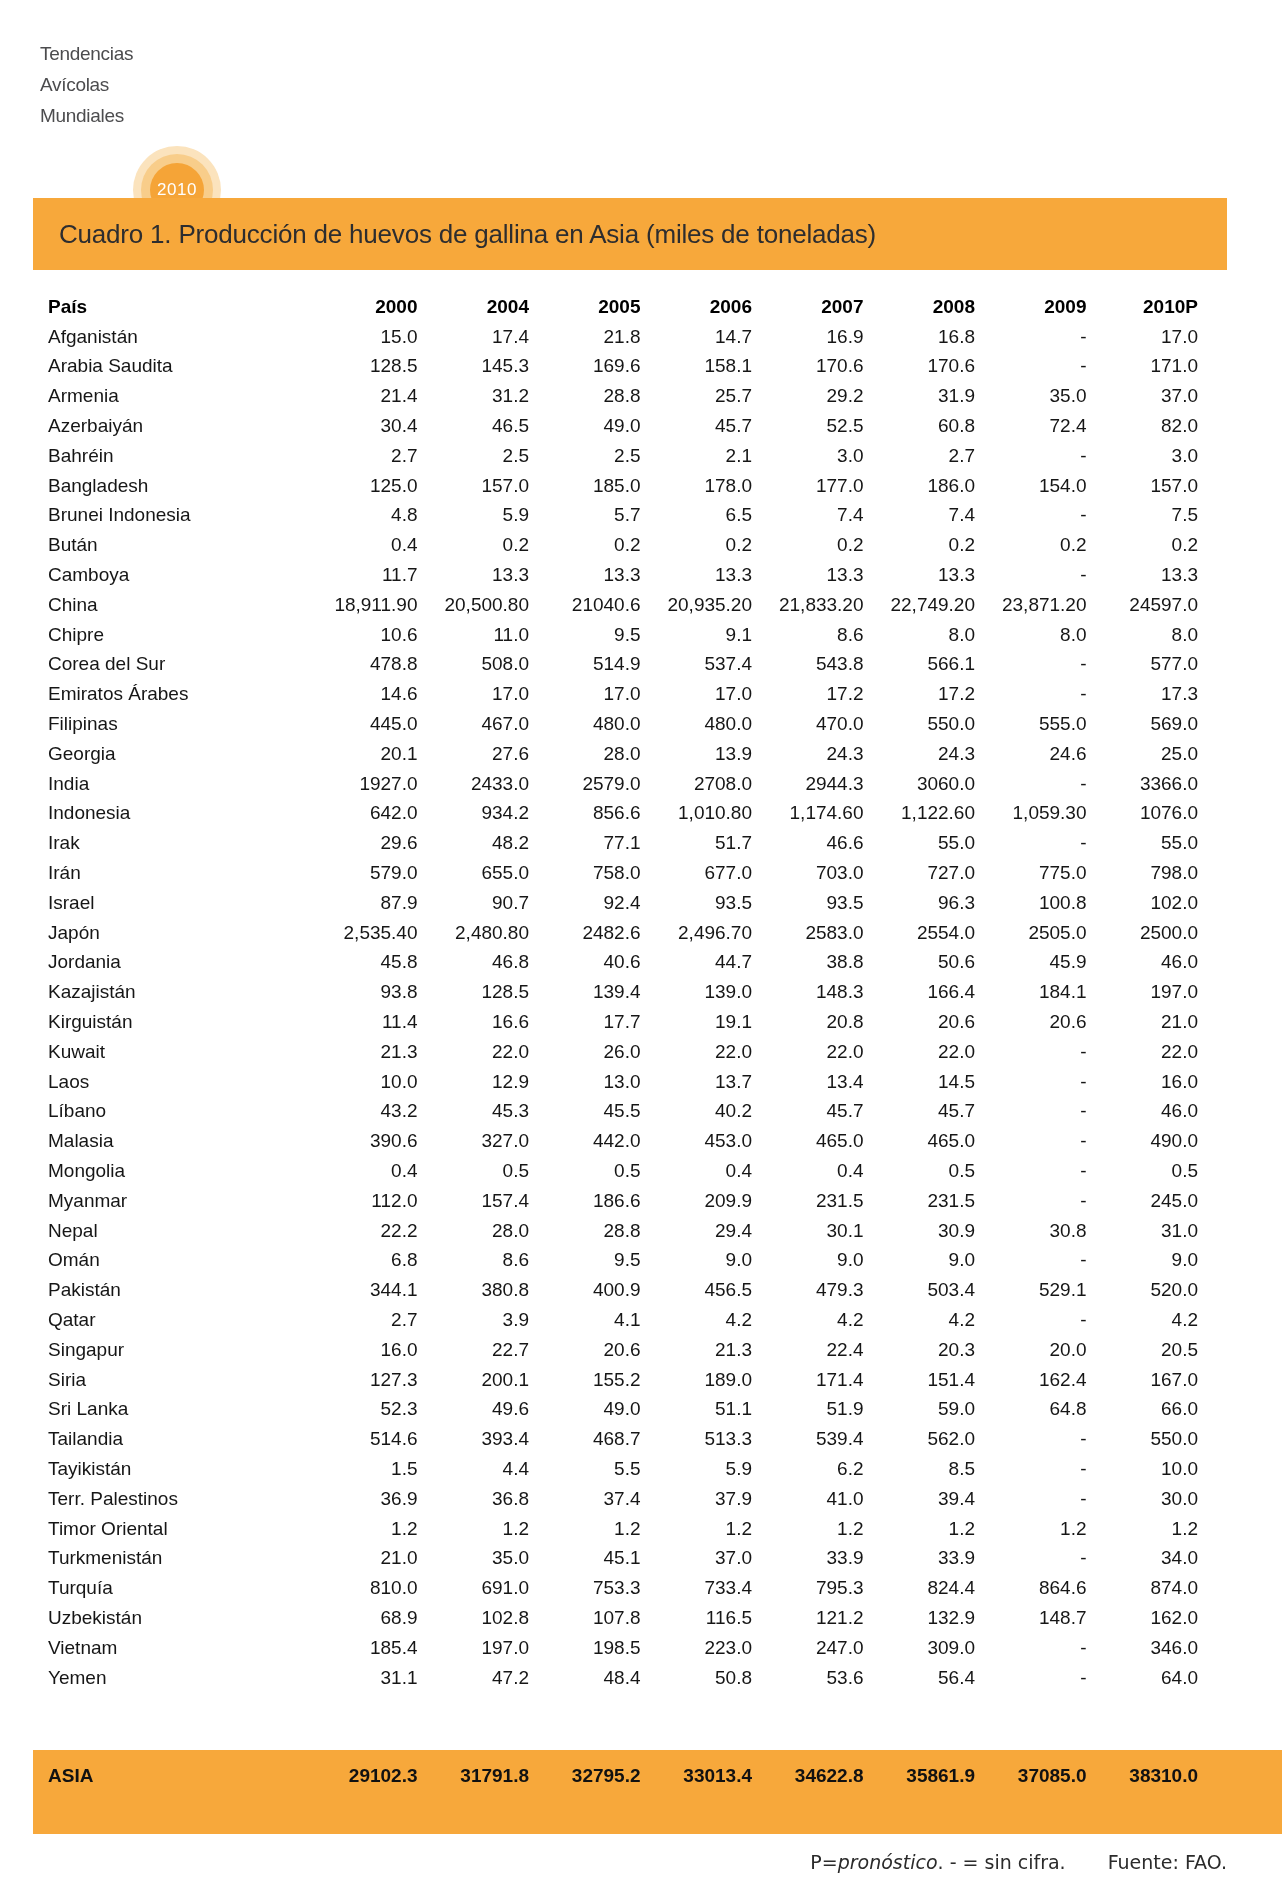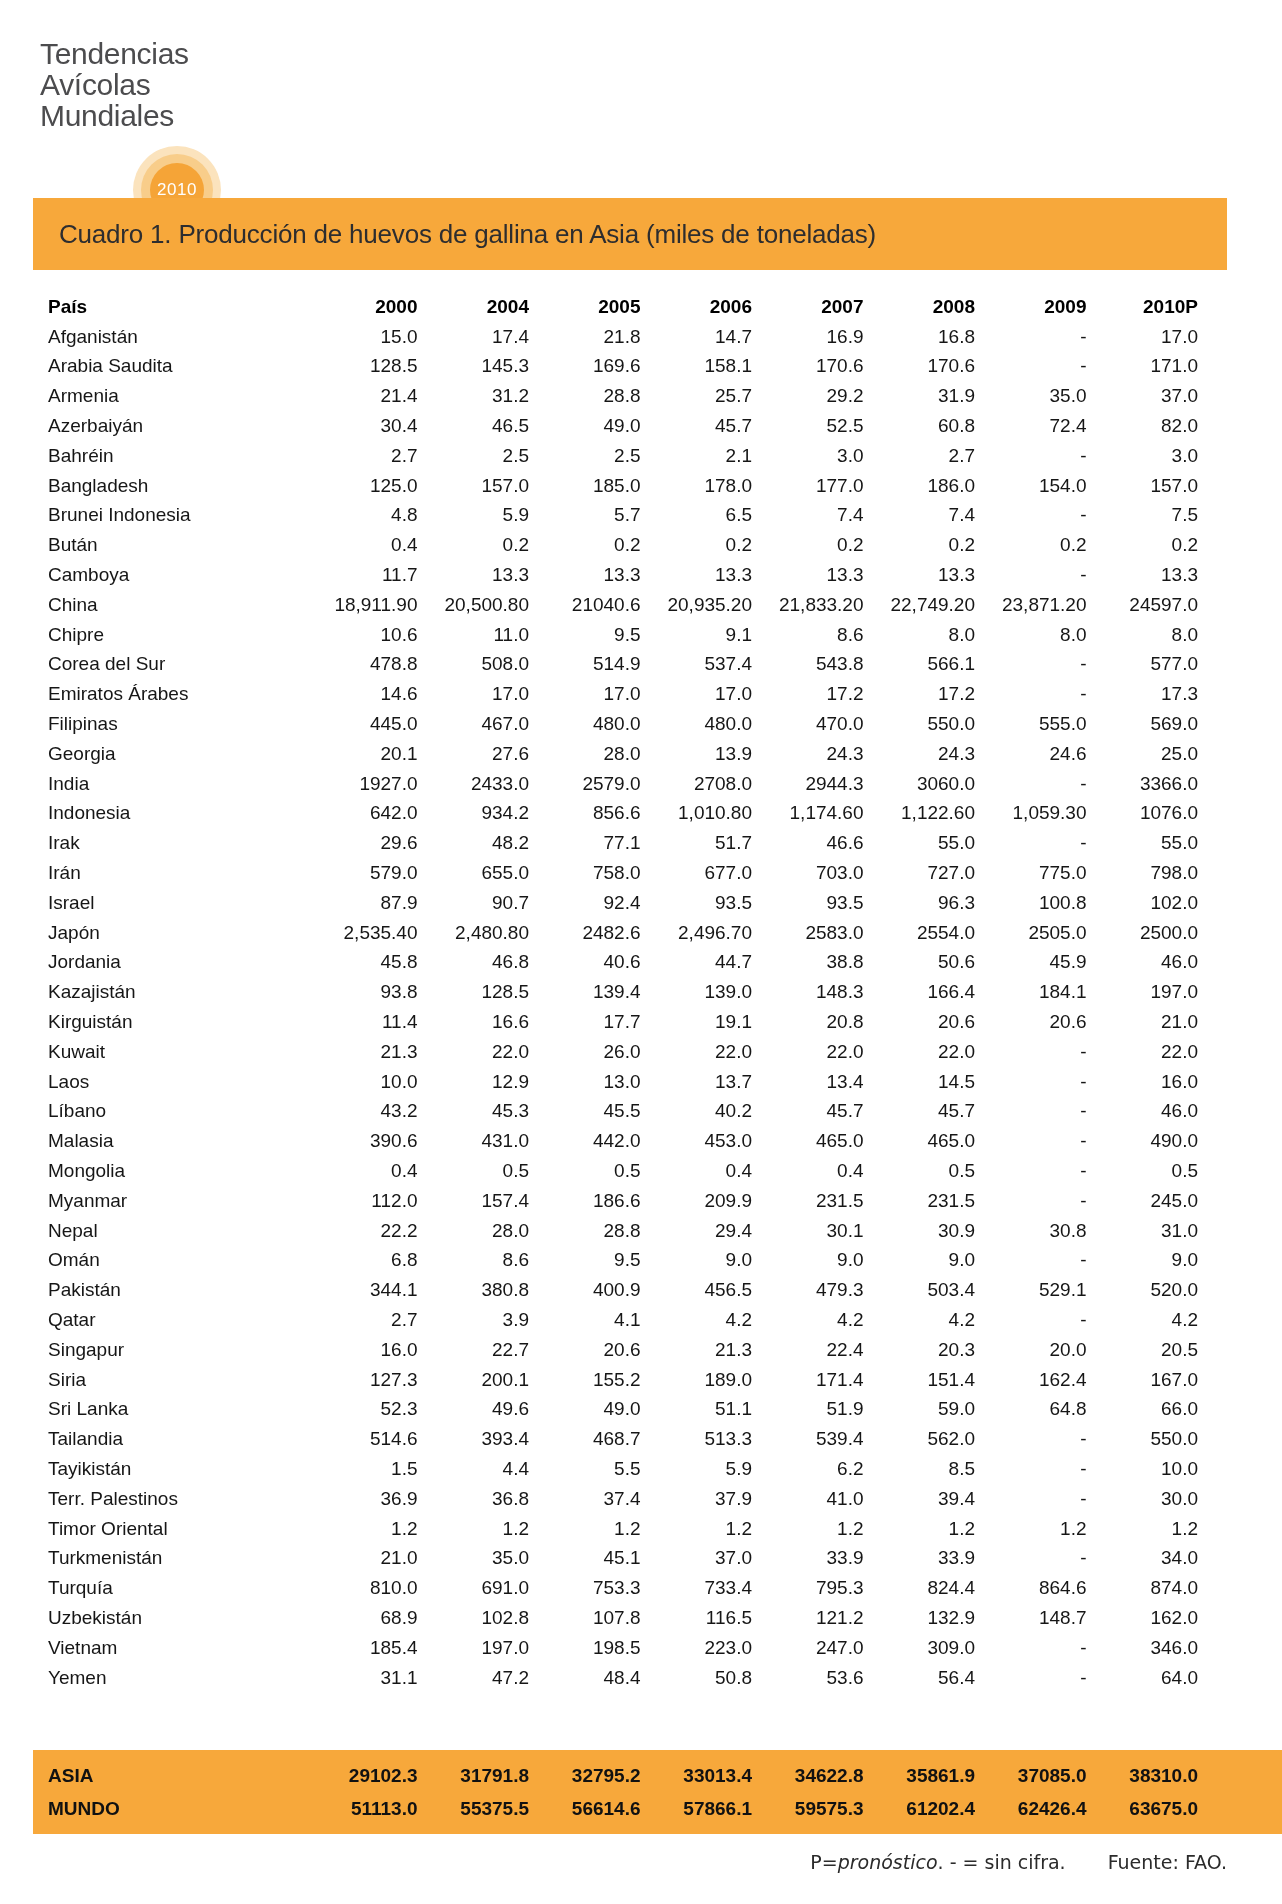--- a/index.html
+++ b/index.html
@@ -12,21 +12,21 @@
     overflow:hidden;
   }
 
   
   .logo{position:absolute;left:40px;top:38px;width:300px;height:150px;}
   .logo-ring-outer{position:absolute;left:93px;top:108px;width:88px;height:88px;border-radius:50%;background:#fbe3bd;}
   .logo-ring-mid{position:absolute;left:101px;top:116px;width:72px;height:72px;border-radius:50%;background:#f8cd8a;}
   .logo-ring-core{position:absolute;left:110px;top:125px;width:54px;height:54px;border-radius:50%;background:#f5a437;}
   .logo-year{position:absolute;left:110px;top:125px;width:54px;height:54px;display:flex;align-items:center;justify-content:center;
     color:#ffffff;font-size:17px;letter-spacing:0.5px;}
-  .logo-text{position:relative;font-size:30px;line-height:31px;color:#4c4c4e;letter-spacing:-0.3px;}
+  .logo-text{position:relative;font-size:19px;line-height:31px;color:#4c4c4e;letter-spacing:-0.3px;}
 
   
   .title-band{
     position:absolute;left:33px;top:198px;width:1194px;height:72px;
     background:#f7a83b;
     display:flex;align-items:center;
     padding-left:26px;box-sizing:border-box;
     font-size:26px;color:#2d2d2f;letter-spacing:-0.2px;
   }
 
@@ -400,21 +400,21 @@
           <td class="num">45.5</td>
           <td class="num">40.2</td>
           <td class="num">45.7</td>
           <td class="num">45.7</td>
           <td class="num">-</td>
           <td class="num">46.0</td>
         </tr>
         <tr>
           <td class="col-country">Malasia</td>
           <td class="num">390.6</td>
-          <td class="num">431.0</td>
+          <td class="num">327.0</td>
           <td class="num">442.0</td>
           <td class="num">453.0</td>
           <td class="num">465.0</td>
           <td class="num">465.0</td>
           <td class="num">-</td>
           <td class="num">490.0</td>
         </tr>
         <tr>
           <td class="col-country">Mongolia</td>
           <td class="num">0.4</td>
@@ -634,31 +634,20 @@
             <td class="col-country">ASIA</td>
             <td class="num">29102.3</td>
             <td class="num">31791.8</td>
             <td class="num">32795.2</td>
             <td class="num">33013.4</td>
             <td class="num">34622.8</td>
             <td class="num">35861.9</td>
             <td class="num">37085.0</td>
             <td class="num">38310.0</td>
           </tr>
-          <tr>
-            <td class="col-country">MUNDO</td>
-            <td class="num">51113.0</td>
-            <td class="num">55375.5</td>
-            <td class="num">56614.6</td>
-            <td class="num">57866.1</td>
-            <td class="num">59575.3</td>
-            <td class="num">61202.4</td>
-            <td class="num">62426.4</td>
-            <td class="num">63675.0</td>
-          </tr>
         </tbody>
     </table>
   </div>
 
   <div class="footnote">
     <span><span>P=</span><span class="it">pronóstico</span><span>. - = sin cifra.</span></span><span class="gap"></span><span>Fuente: FAO.</span>
   </div>
 
 </div>
 

